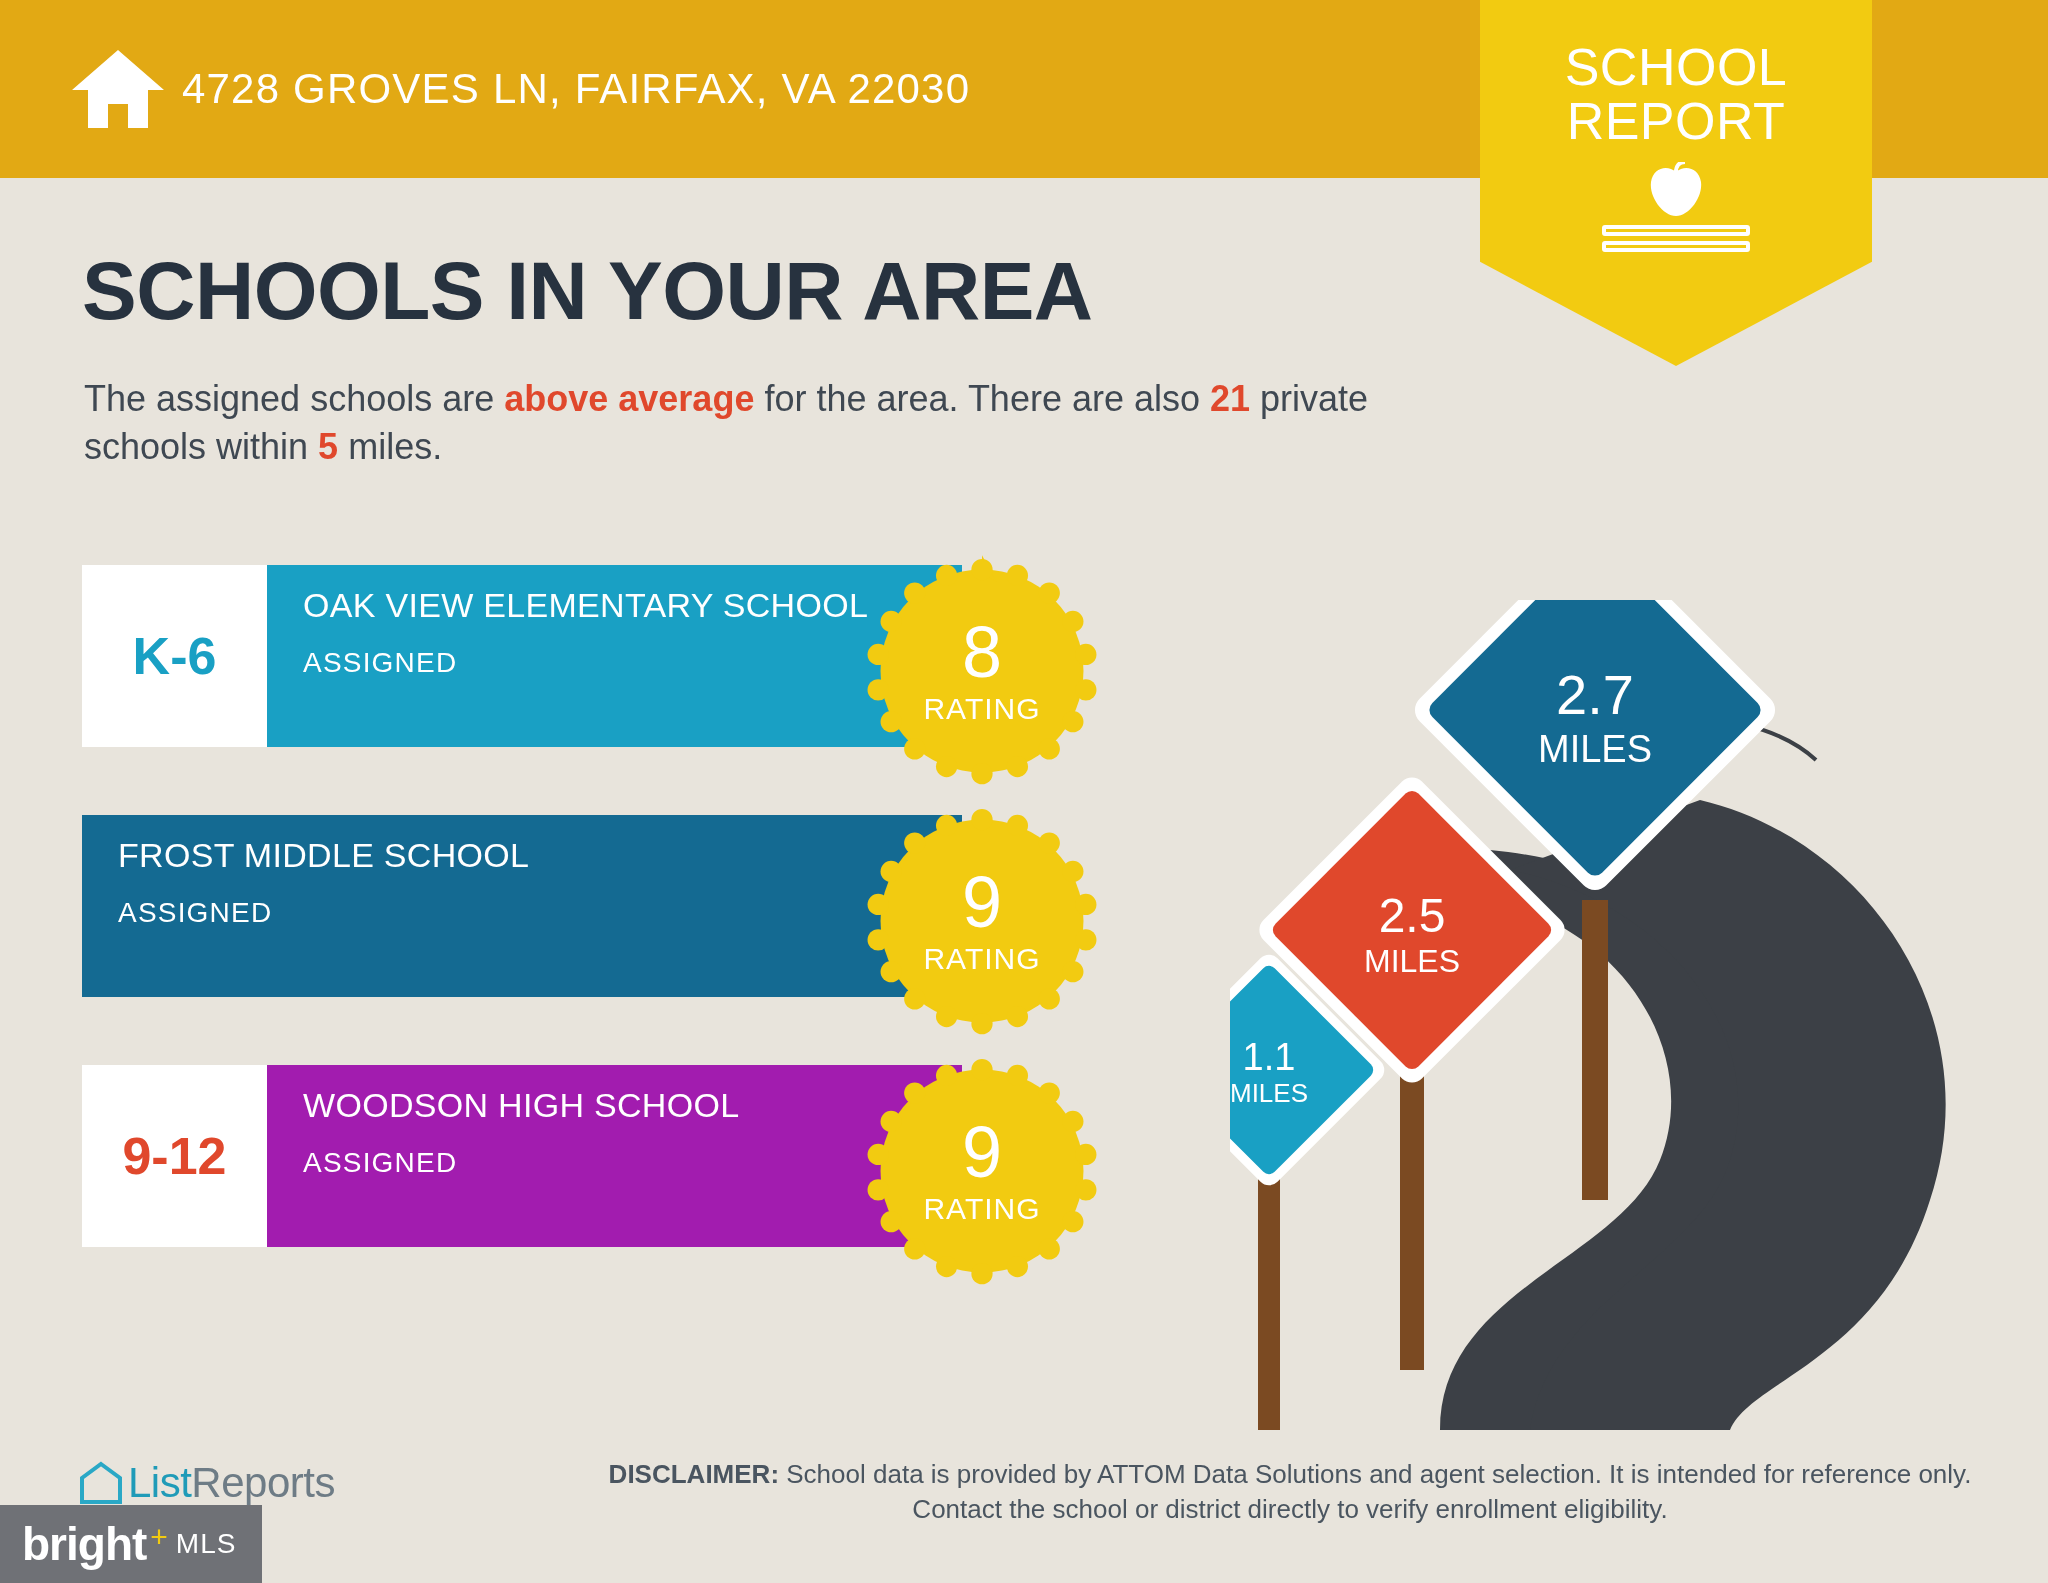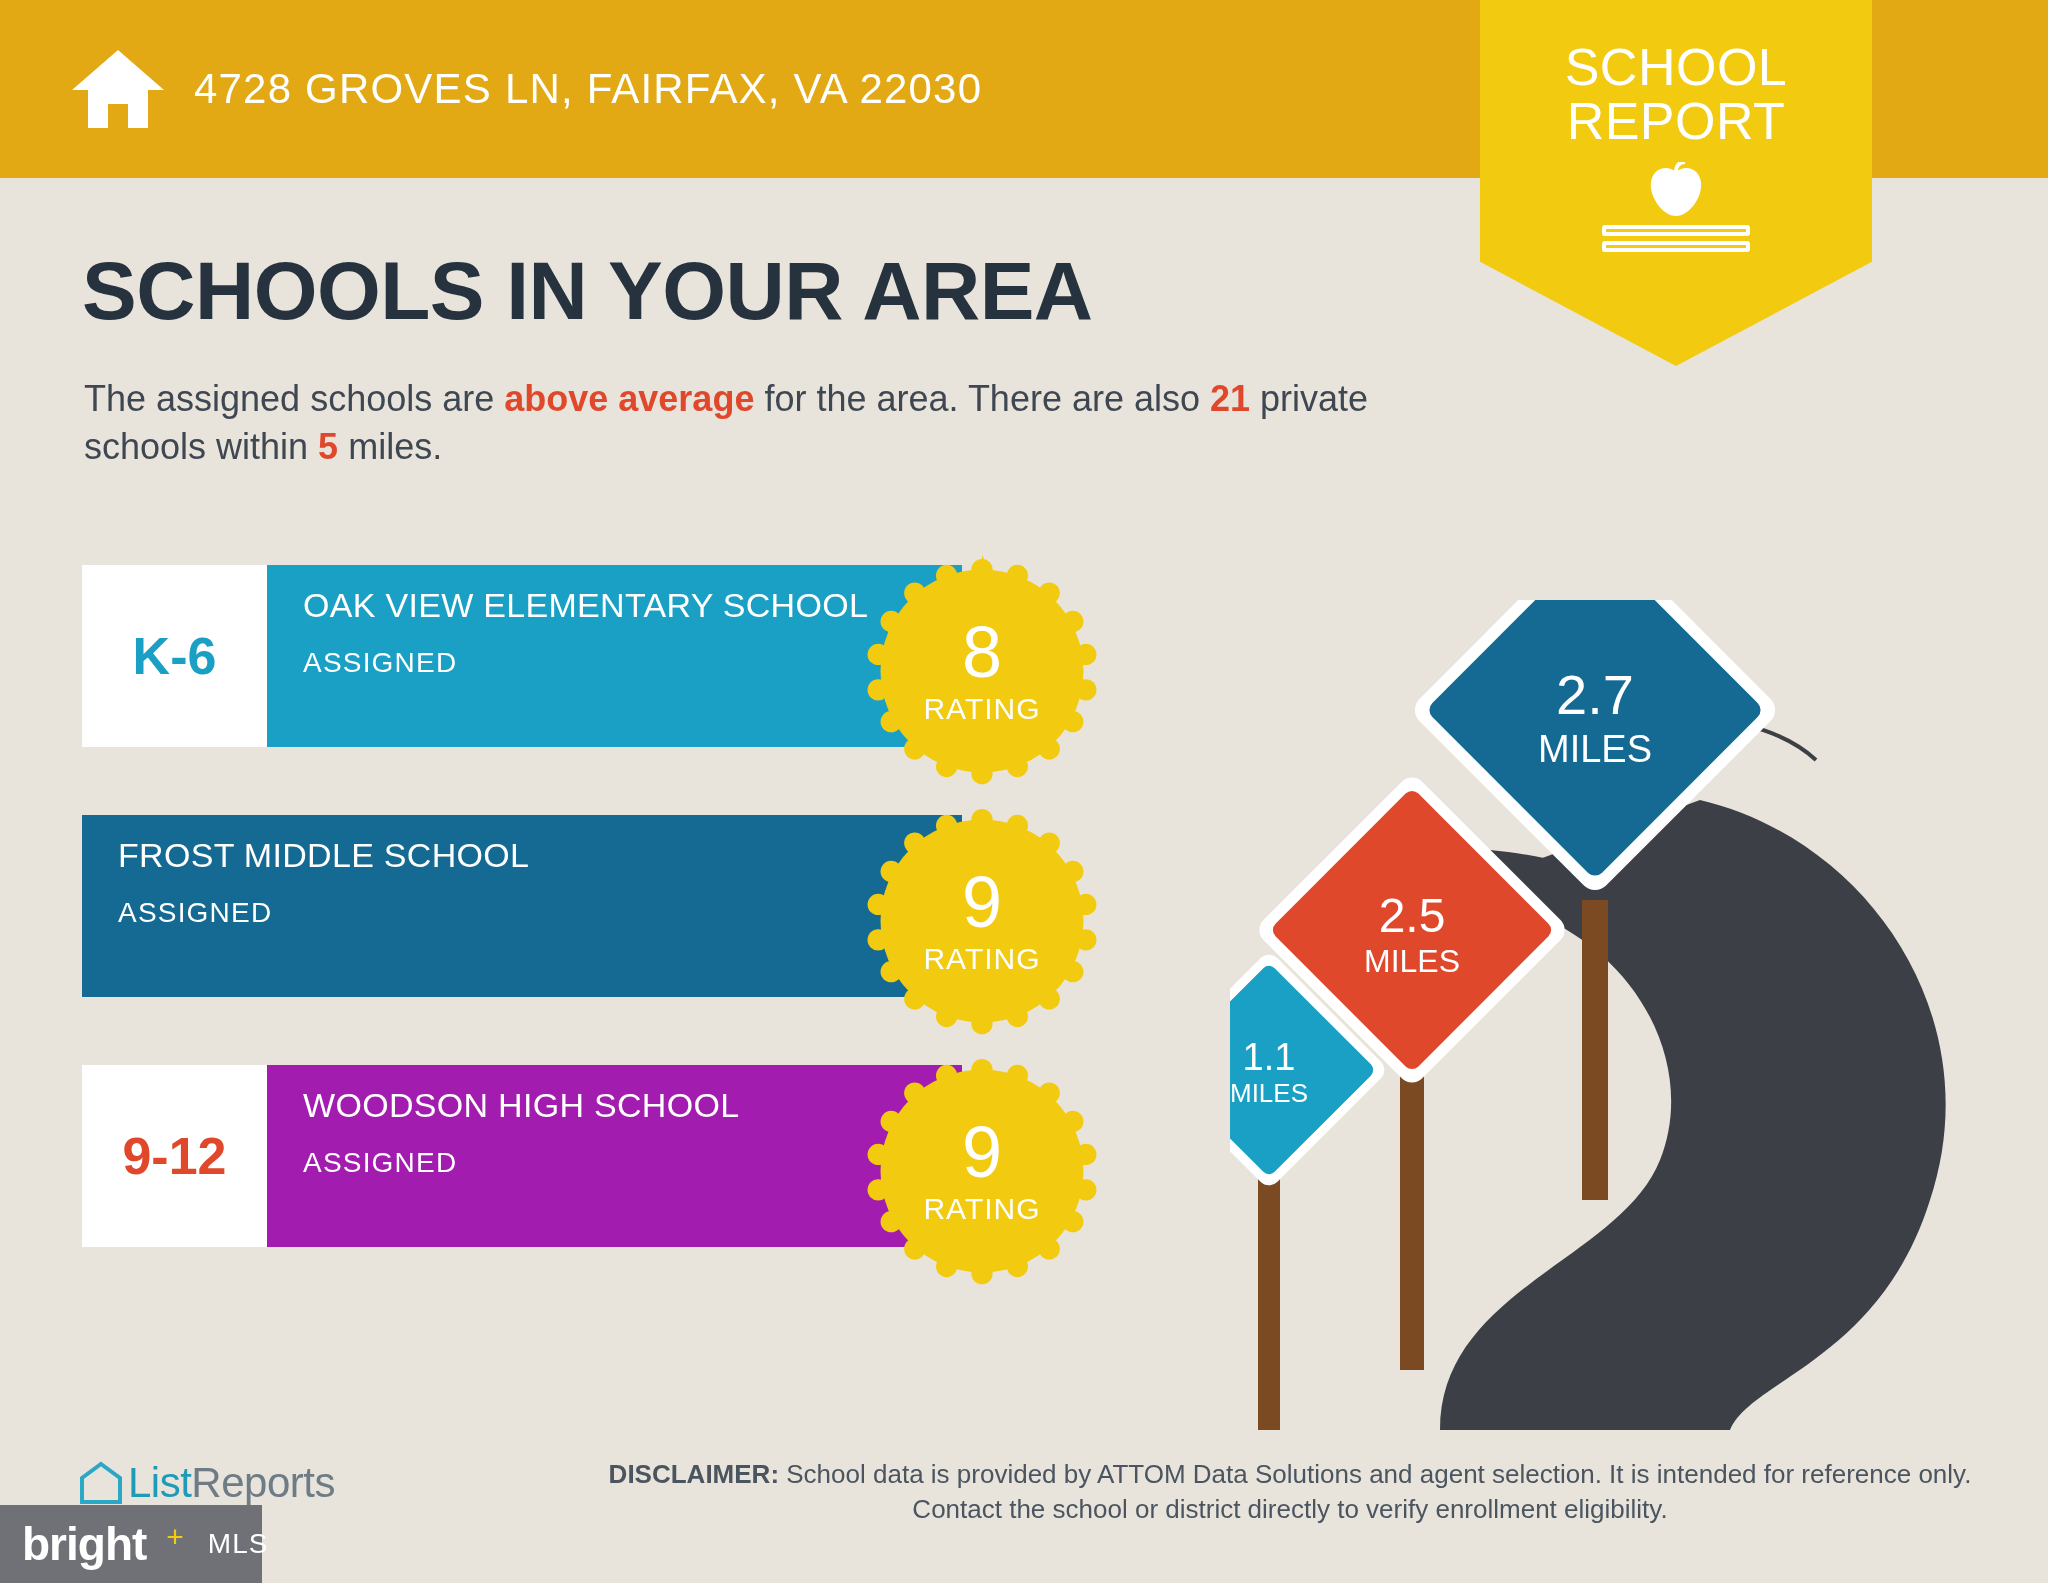--- a/index.html
+++ b/index.html
@@ -18,21 +18,21 @@
 
   
   .header {
     position: absolute; left: 0; top: 0;
     width: 2048px; height: 178px;
     background: #e2a914;
   }
   .header-inner {
     position: absolute; left: 70px; top: 0;
     height: 178px;
-    display: flex; align-items: center; gap: 28px;
+    display: flex; align-items: center; gap: 16px;
   }
   .house-icon { width: 96px; height: 86px; display: block; }
   .address {
     color: #ffffff;
     font-size: 42px;
     letter-spacing: 1.2px;
     font-weight: 400;
     white-space: nowrap;
   }
 
@@ -158,21 +158,21 @@
     text-align: center;
     font-size: 26px; line-height: 1.34;
     color: #4a5560;
   }
   .disclaimer b { font-weight: bold; }
 
   .brightbar {
     position: absolute; left: 0; bottom: 0;
     width: 262px; height: 78px;
     background: #6f7176;
-    display: flex; align-items: center; gap: 24px;
+    display: flex; align-items: center; gap: 8px;
     padding-left: 22px;
   }
   .brightbar .b1 { color: #fff; font-size: 46px; font-weight: bold; letter-spacing: -1px; }
   .brightbar .plus { color: #f2cb11; font-size: 30px; margin-left: -4px; margin-top: -14px;}
   .brightbar .b2 { color: #fff; font-size: 28px; letter-spacing: 1px; }
 </style>
 </head>
 <body>
 
 <div class="page">

